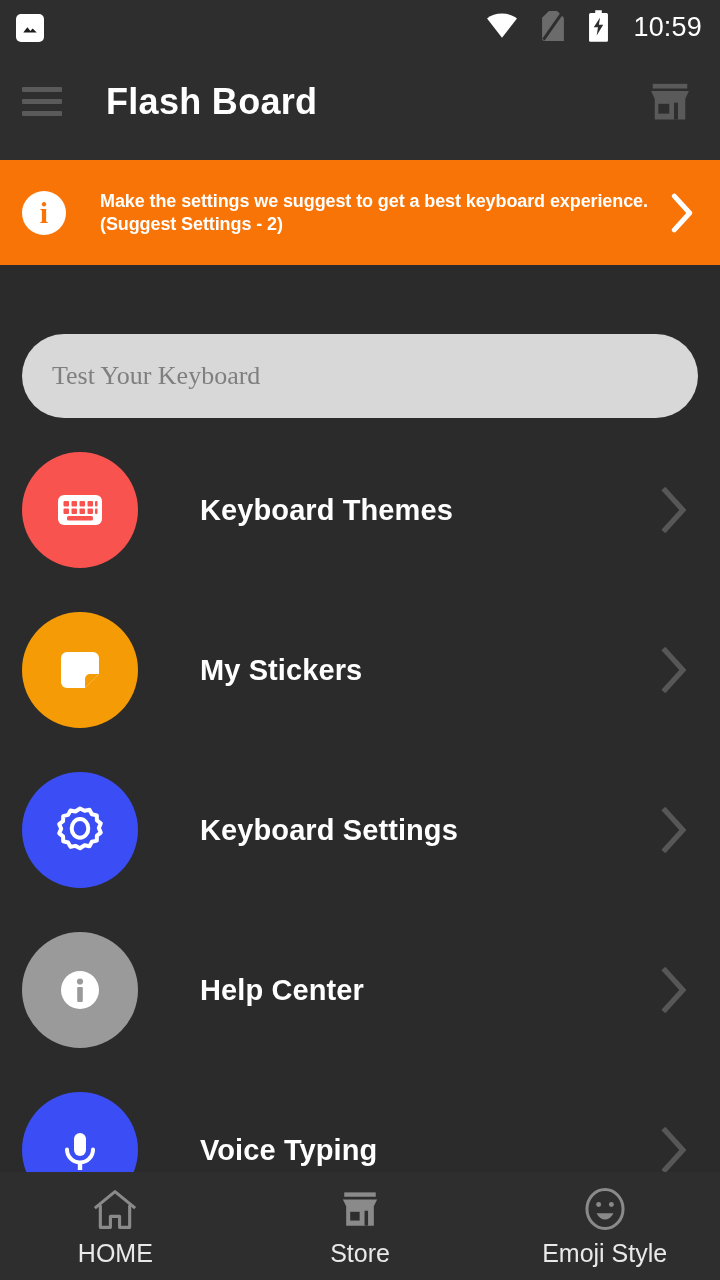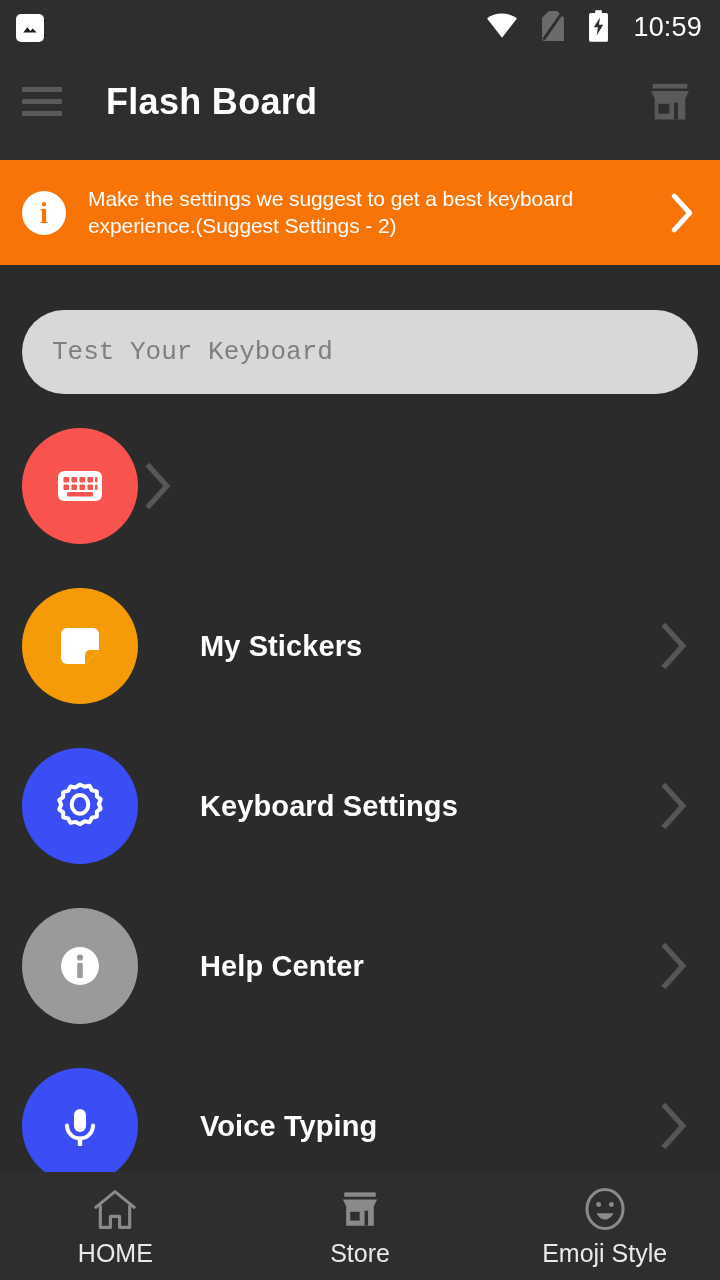--- a/index.html
+++ b/index.html
@@ -48,33 +48,33 @@
   }
   .banner-info {
     width:44px; height:44px; border-radius:50%; background:#fff;
     display:flex; align-items:center; justify-content:center; flex:0 0 44px;
   }
   .banner-info .bi {
     color:#F97407; font-size:30px; font-weight:bold; font-family:"Liberation Serif", serif;
     line-height:1;
   }
   .banner-text {
-    flex:1; margin-left:22px; color:#fff; font-size:21px; font-weight:normal;
+    flex:1; margin-left:34px; color:#fff; font-size:18px; font-weight:bold;
     line-height:1.27; letter-spacing:-0.1px;
   }
   .banner-chevron { flex:0 0 36px; display:flex; align-items:center; justify-content:center; }
 
   
   .content { position:absolute; top:270px; left:0; right:0; bottom:0; background:#2b2b2b; }
 
   .search-wrap { padding:40px 22px 0 22px; }
   .search-input {
     width:100%; height:84px; border-radius:42px; border:none;
     background:#d8d8d8; color:#7a7a7a; font-size:26px;
-    padding:0 30px; font-family:Liberation Mono, monospace; outline:none;
+    padding:0 30px; font-family:Liberation Serif, serif; outline:none;margin-top:24px;
   }
   .search-input::placeholder { color:#7f7f7f; opacity:1; }
 
   .list { margin-top:12px; }
   .row {
     height:160px; display:flex; align-items:center; padding:0 26px 0 22px; cursor:pointer;
   }
   .row-icon {
     width:116px; height:116px; border-radius:50%;
     display:flex; align-items:center; justify-content:center; flex:0 0 116px;
@@ -183,20 +183,21 @@
               <rect x="45" y="21" width="2.5" height="5.5" rx="1"></rect>
               <rect x="13.5" y="28.5" width="5.5" height="5.5" rx="1"></rect>
               <rect x="21.5" y="28.5" width="5.5" height="5.5" rx="1"></rect>
               <rect x="29.5" y="28.5" width="5.5" height="5.5" rx="1"></rect>
               <rect x="37.5" y="28.5" width="5.5" height="5.5" rx="1"></rect>
               <rect x="45" y="28.5" width="2.5" height="5.5" rx="1"></rect>
               <rect x="17" y="36" width="26" height="4.6" rx="1.6"></rect>
             </g>
           </svg>
         </div>
+        <div class="row-label">Keyboard Themes</div>
         <div class="row-chevron">
           <svg width="30" height="46" viewBox="0 0 16 26">
               <path d="M3 2l10 11L3 24" stroke="#575757" stroke-width="3" fill="none" stroke-linecap="square"></path>
             </svg>
         </div>
       </div>
 
       <div class="row">
         <div class="row-icon" style="background:#F59B05">
           <svg width="62" height="62" viewBox="0 0 62 62">

